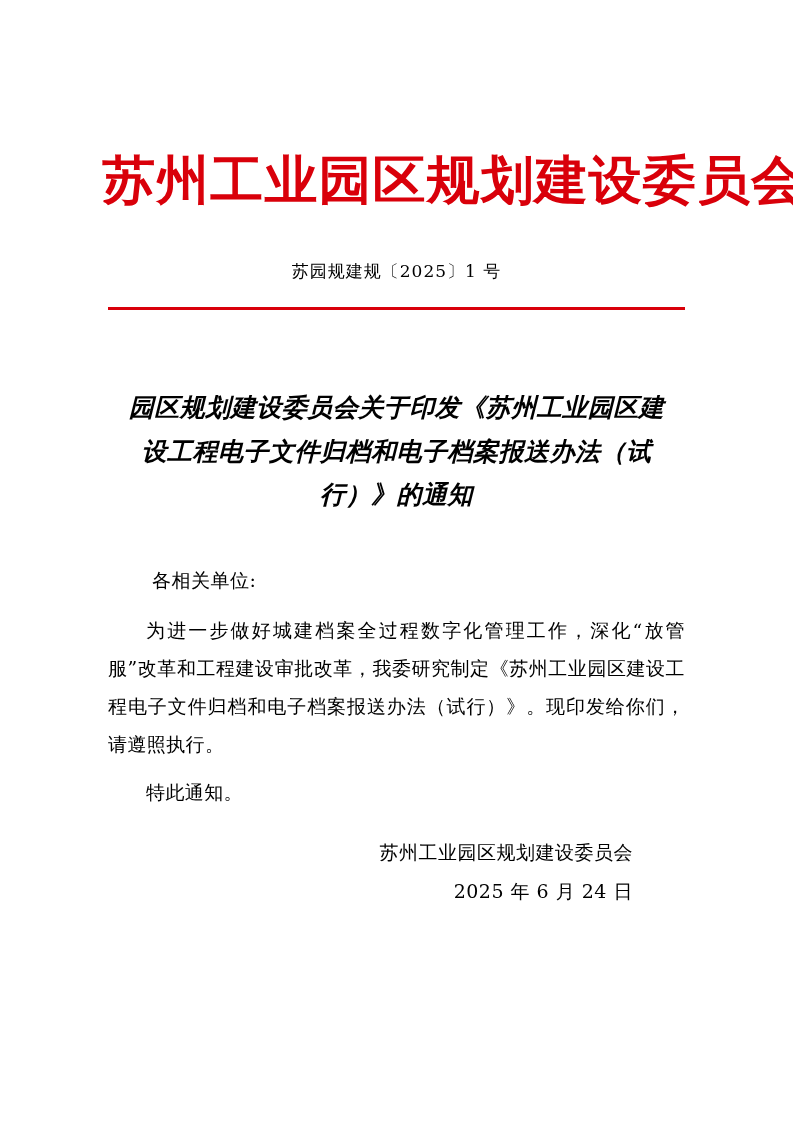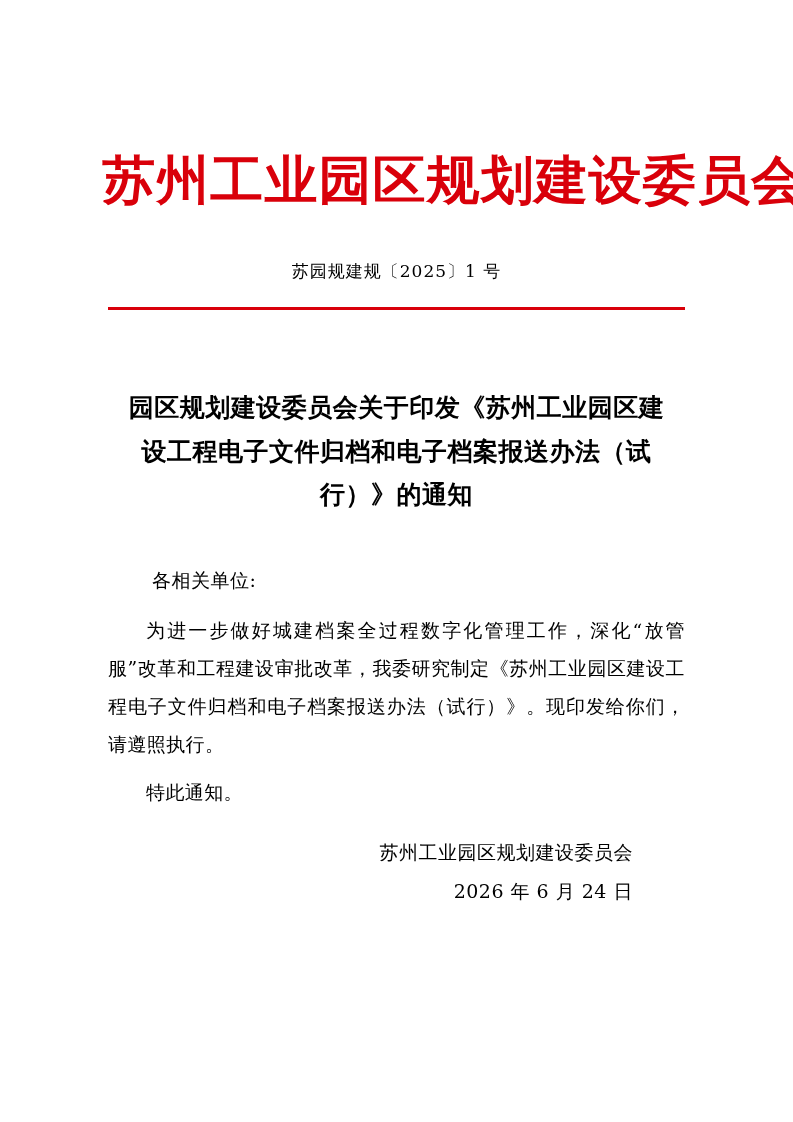--- a/index.html
+++ b/index.html
@@ -49,20 +49,21 @@
   }
   .title {
     margin-top: 76px;
     text-align: center;
     font-size: 25px;
     font-weight: bold;
     line-height: 1.75;
     font-family: "DejaVu Sans", "Liberation Sans", sans-serif;
     letter-spacing: 0.5px;
     padding: 0 18px;
+    font-style: italic;
   }
   .salutation {
     margin-top: 46px;
     font-size: 19px;
     line-height: 1.8;
     letter-spacing: 0.5px;
     margin-left: 44px;
   }
   .para {
     margin-top: 14px;
@@ -98,16 +99,16 @@
   <div class="title">园区规划建设委员会关于印发《苏州工业园区建设工程电子文件归档和电子档案报送办法（试行）》的通知</div>
 
   <div class="salutation">各相关单位:</div>
 
   <div class="para">为进一步做好城建档案全过程数字化管理工作，深化“放管服”改革和工程建设审批改革，我委研究制定《苏州工业园区建设工程电子文件归档和电子档案报送办法（试行）》。现印发给你们，请遵照执行。</div>
 
   <div class="para tight">特此通知。</div>
 
   <div class="signature-block">
     <div>苏州工业园区规划建设委员会</div>
-    <div>2026 年 6 月 24 日</div>
+    <div>2025 年 6 月 24 日</div>
   </div>
 
 </div>
 
 </body></html>

